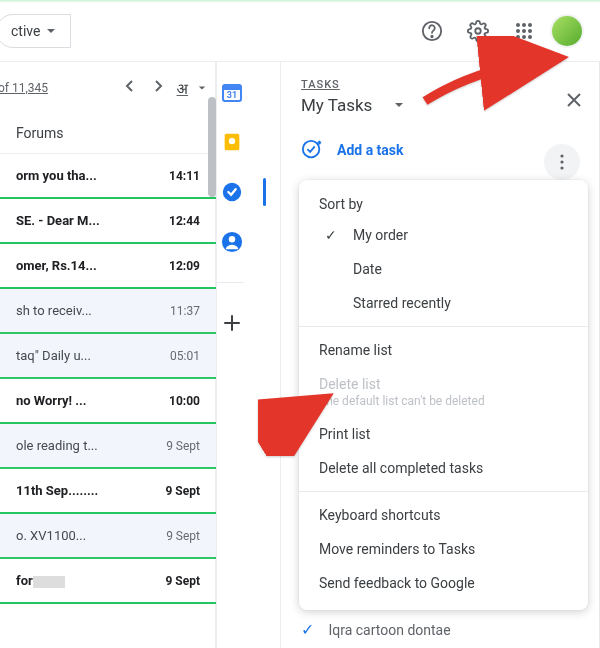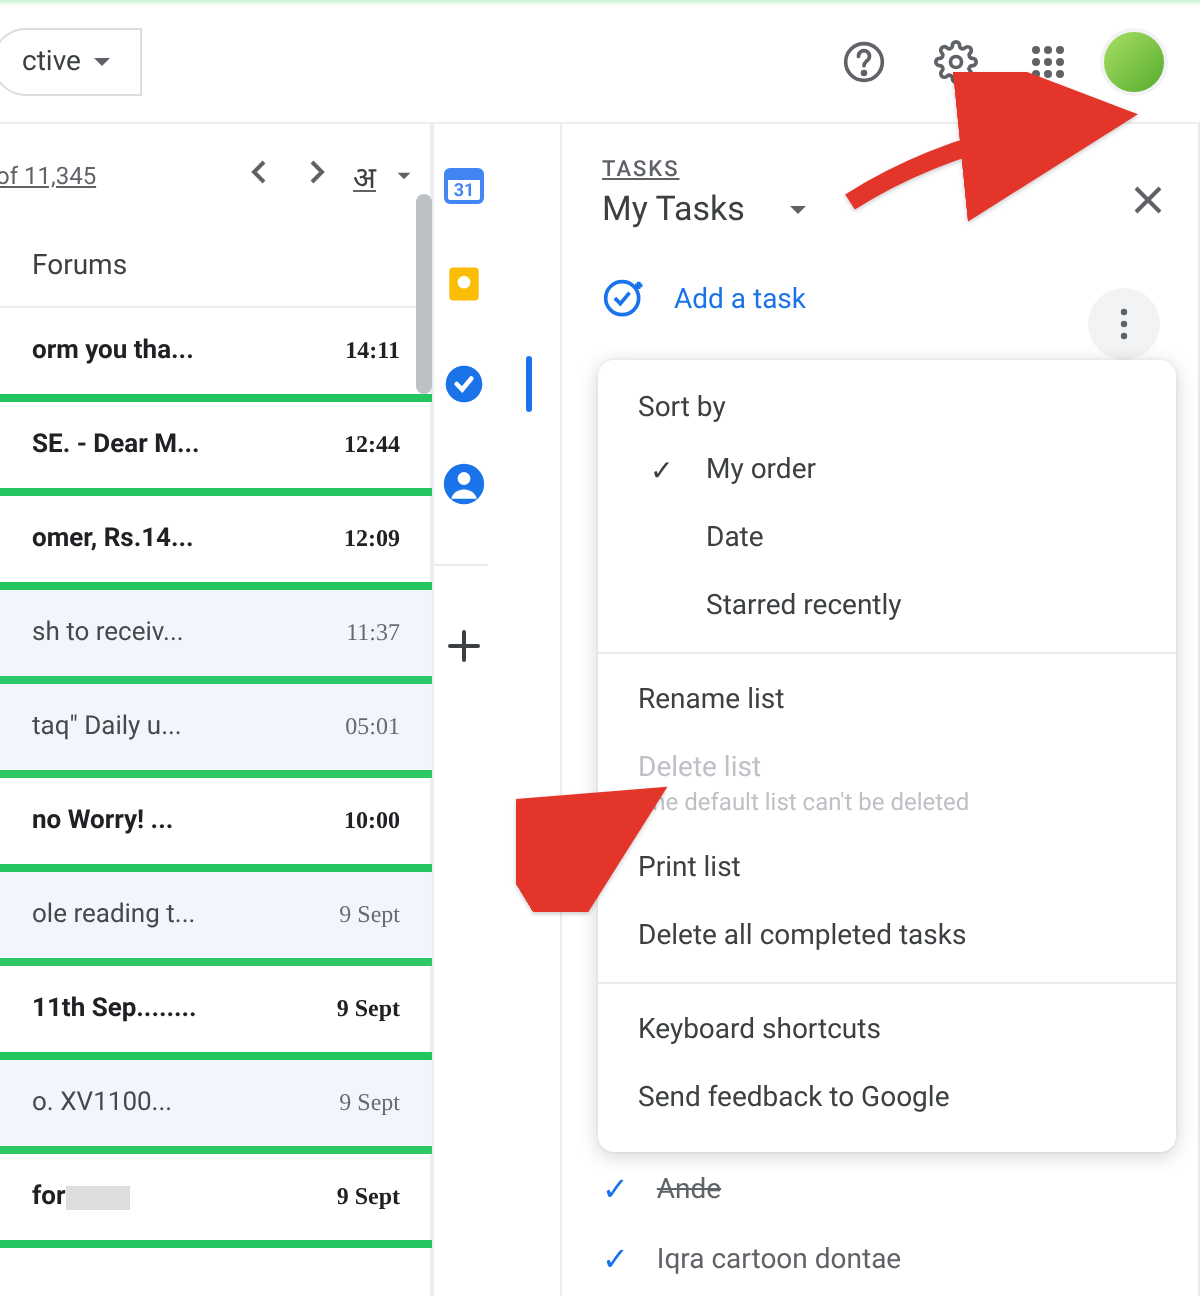--- a/index.html
+++ b/index.html
@@ -13,43 +13,43 @@
     
     .layout { display: flex; height: 586px; }
     
     
     .inbox { width: 216px; background: #fff; position: relative; box-shadow: inset -1px 0 0 #eee; }
     .inbox-top { padding: 14px 10px; display: flex; align-items: center; gap: 10px; font-size: 12px; color: #5f6368; text-decoration: underline; }
     .pager-count { margin-left: -12px; }
     .nav-icon { color: #5f6368; padding: 4px; cursor: pointer; }
     .hindi { font-size: 15px; color: #3c4043; font-weight: 500; }
     .forums { padding: 12px 16px; font-size: 14px; color: #3c4043; border-bottom: 1px solid #eee; }
-    .msg-row { display: flex; justify-content: space-between; align-items: center; padding: 14px 16px; border-bottom: 4px solid #22c55e; font-size: 13px; }
+    .msg-row { display: flex; justify-content: space-between; align-items: center; padding: 14px 16px; border-bottom: 2px solid #22c55e; font-size: 13px; }
     .msg-text { white-space: nowrap; overflow: hidden; text-overflow: ellipsis; max-width: 130px; color: #3c4043; }
     .msg-text.bold { font-weight: 700; color: #202124; }
-    .msg-time { font-size: 12px; color: #5f6368; white-space: nowrap; font-family: Liberation Serif, serif; }
+    .msg-time { font-size: 12px; color: #5f6368; white-space: nowrap; }
     .msg-time.bold { font-weight: 700; color: #202124; }
     .msg-row.read { background: #f2f6fc; opacity: .95; justify-content: space-between; }
     .redact { display: inline-block; width: 32px; height: 12px; background: #ddd; vertical-align: middle; }
     
     
     .rail { width: 64px; display: flex; flex-direction: column; align-items: flex-start; padding-top: 14px; gap: 18px; position: relative; }
     .rail::before { content: ""; position: absolute; left: 0; top: 0; bottom: 0; width: 1px; background: #eceff1; }
     .rail-btn { width: 32px; height: 32px; display: flex; align-items: center; justify-content: center; border-radius: 0; cursor: pointer; }
     .rail-btn.active { position: relative; }
     .rail-btn.active::after { content:""; position:absolute; right:-18px; top:2px; bottom:2px; width:3px; background:#1a73e8; border-radius:3px; }
     .rail-scroll { position: absolute; left: -8px; top: 35px; width: 8px; height: 100px; background: #bdc1c6; border-radius: 4px; }
     
     
     .tasks { flex: 1; border-left: 1px solid #eceff1; padding: 0; position: relative; }
     .tasks-hdr { padding: 16px 20px 10px; }
     .tasks-label { font-size: 11px; letter-spacing: 1px; color: #5f6368; font-weight: 500; text-decoration: underline; }
     .tasks-title { font-size: 17px; color: #3c4043; display: flex; align-items: center; gap: 22px; margin-top: 4px; }
     .close-x { position: absolute; top: 24px; right: 12px; color: #5f6368; cursor: pointer; padding: 6px; }
-    .add-task { display: flex; align-items: center; gap: 14px; padding: 14px 20px; color: #1a73e8; font-size: 14px; font-weight: 400; }
+    .add-task { display: flex; align-items: center; gap: 14px; padding: 14px 20px; color: #1a73e8; font-size: 14px; font-weight: 700; }
     .add-task-icon { width: 22px; height: 22px; }
     .more-circle { position: absolute; top: 82px; right: 20px; width: 36px; height: 36px; border-radius: 50%; background: #f1f3f4; display: flex; align-items: center; justify-content: center; color: #5f6368; cursor: pointer; }
     
     .task-checks { padding-left: 20px; }
     .circle { width: 18px; height: 18px; border: 2px solid #bdc1c6; border-radius: 50%; margin: 10px 0; }
     
     
     .menu { position: absolute; top: 118px; left: 18px; right: 12px; background: #fff; border-radius: 8px; box-shadow: 0 2px 10px rgba(0,0,0,.18), 0 0 0 1px rgba(0,0,0,.02); padding: 10px 0; z-index: 5; }
     .menu-section-title { font-size: 14px; color: #3c4043; padding: 6px 20px 6px; }
     .menu-item { font-size: 14px; color: #3c4043; padding: 9px 20px 9px 54px; cursor: pointer; position: relative; }
@@ -261,20 +261,21 @@
       <hr class="menu-divider">
       <div class="menu-item flush">Rename list</div>
       <div class="menu-item flush disabled">
         <span>Delete list</span>
         <span class="sub">The default list can't be deleted</span>
       </div>
       <div class="menu-item flush">Print list</div>
       <div class="menu-item flush">Delete all completed tasks</div>
       <hr class="menu-divider">
       <div class="menu-item flush">Keyboard shortcuts</div>
+      <div class="menu-item flush">Move reminders to Tasks</div>
       <div class="menu-item flush">Send feedback to Google</div>
     </div>
 
     <span class="chev">
       <svg width="12" height="12" viewBox="0 0 12 12">
           <path d="M2 4l4 4 4-4" fill="none" stroke="#3c4043" stroke-width="2"></path>
         </svg>
     </span>
 
     <div class="done-list" id="done-list">

